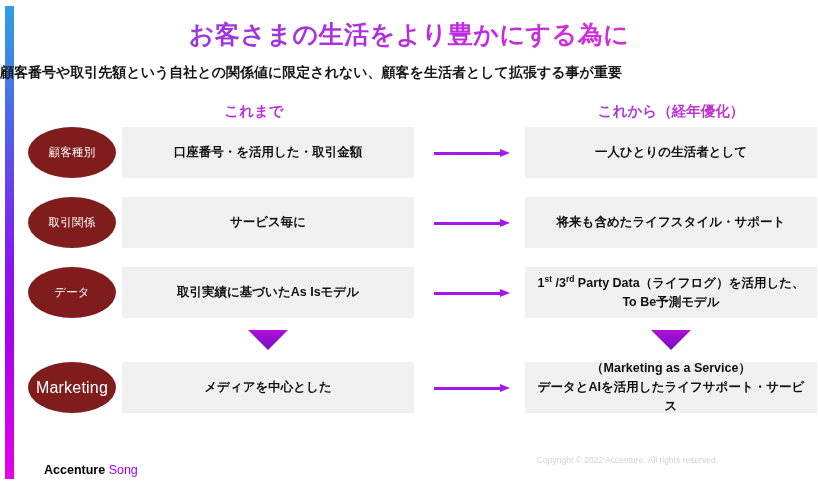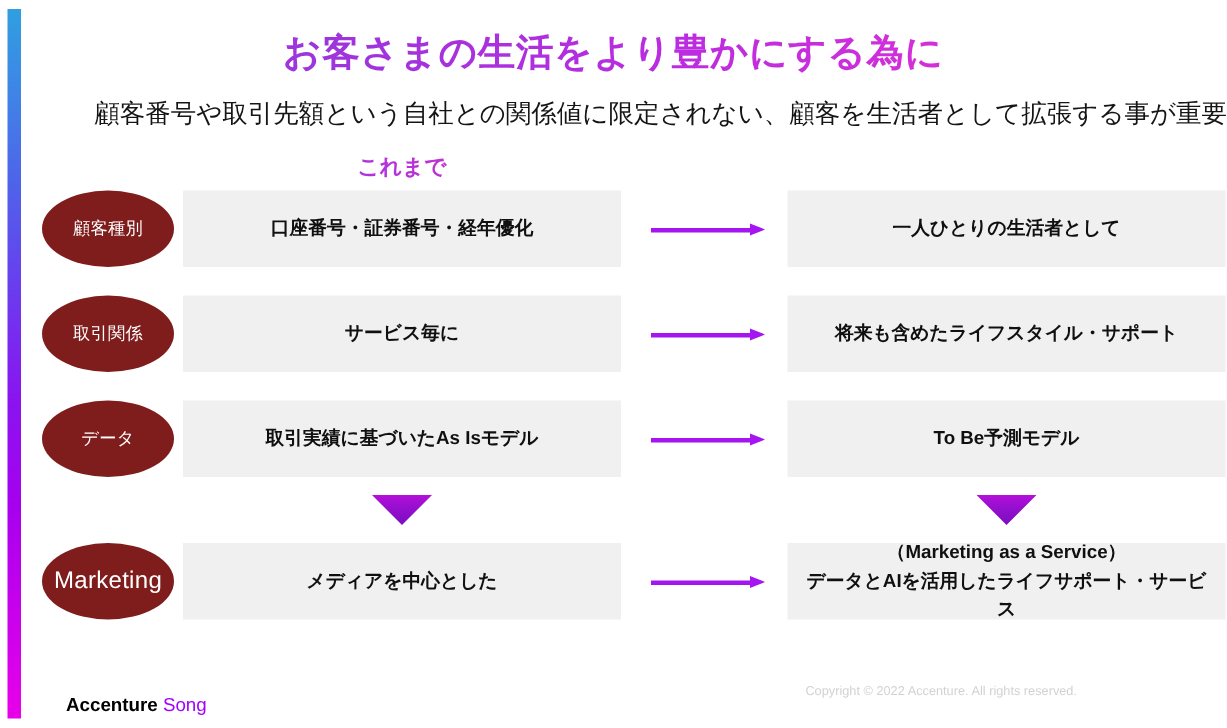--- a/index.html
+++ b/index.html
@@ -33,35 +33,35 @@
     text-align:center;
     font-size:25px;font-weight:700;letter-spacing:0.5px;
     background:linear-gradient(90deg,#8e44d8 0%,#a033dd 30%,#bb2ce0 55%,#d62fd8 78%,#c85ae0 100%);
     -webkit-background-clip:text;background-clip:text;
     color:transparent;-webkit-text-fill-color:transparent;
     white-space:nowrap;
   }
 
   .subtitle{
     position:absolute;left:0;top:64px;width:818px;
-    text-align:right;
-    font-size:17px;font-weight:400;color:#151515;
+    text-align:left;
+    font-size:14px;font-weight:700;color:#151515;
     white-space:nowrap;
   }
 
   
   .col-head{
     position:absolute;top:102px;
     font-size:14.5px;font-weight:700;
     background:linear-gradient(90deg,#8e44d8 0%,#b331dd 45%,#e02fae 100%);
     -webkit-background-clip:text;background-clip:text;
     color:transparent;-webkit-text-fill-color:transparent;
     white-space:nowrap;text-align:center;
   }
-  .col-head.left{left:122px;width:292px;}
+  .col-head.left{left:108px;width:292px;}
   .col-head.right{left:525px;width:292px;}
 
   
   .row{position:absolute;left:0;width:818px;}
   .row-0{top:127px;}
   .row-1{top:197px;}
   .row-2{top:267px;}
   .row-3{top:362px;}
 
   .pill{
@@ -132,24 +132,25 @@
 <body>
 
 <div class="slide">
 
   <div class="accent-bar"></div>
 
   <div class="title">お客さまの生活をより豊かにする為に</div>
   <div class="subtitle">顧客番号や取引先額という自社との関係値に限定されない、顧客を生活者として拡張する事が重要</div>
 
   <div class="col-head left">これまで</div>
+  <div class="col-head right">これから（経年優化）</div>
 
   <div class="row row-0">
     <div class="pill">顧客種別</div>
-    <div class="box left">口座番号・証券番号・経年優化</div>
+    <div class="box left">口座番号・を活用した・取引金額</div>
     <div class="h-arrow">
       <div class="shaft"></div>
       <div class="head"></div>
     </div>
     <div class="box right">一人ひとりの生活者として</div>
   </div>
 
   <div class="row row-1">
     <div class="pill">取引関係</div>
     <div class="box left">サービス毎に</div>
@@ -162,20 +163,21 @@
 
   <div class="row row-2">
     <div class="pill">データ</div>
     <div class="box left">取引実績に基づいたAs Isモデル</div>
     <div class="h-arrow">
       <div class="shaft"></div>
       <div class="head"></div>
     </div>
     <div class="box right">
       <div>
+        <span class="l2"><span>1</span><sup>st</sup><span> /3</span><sup>rd</sup><span> Party Data（ライフログ）を活用した、</span></span>
         <span class="l2">To Be予測モデル</span>
       </div>
     </div>
   </div>
 
   <div class="v-arrow-wrap left">
     <div class="tri"></div>
   </div>
   <div class="v-arrow-wrap right">
     <div class="tri"></div>

